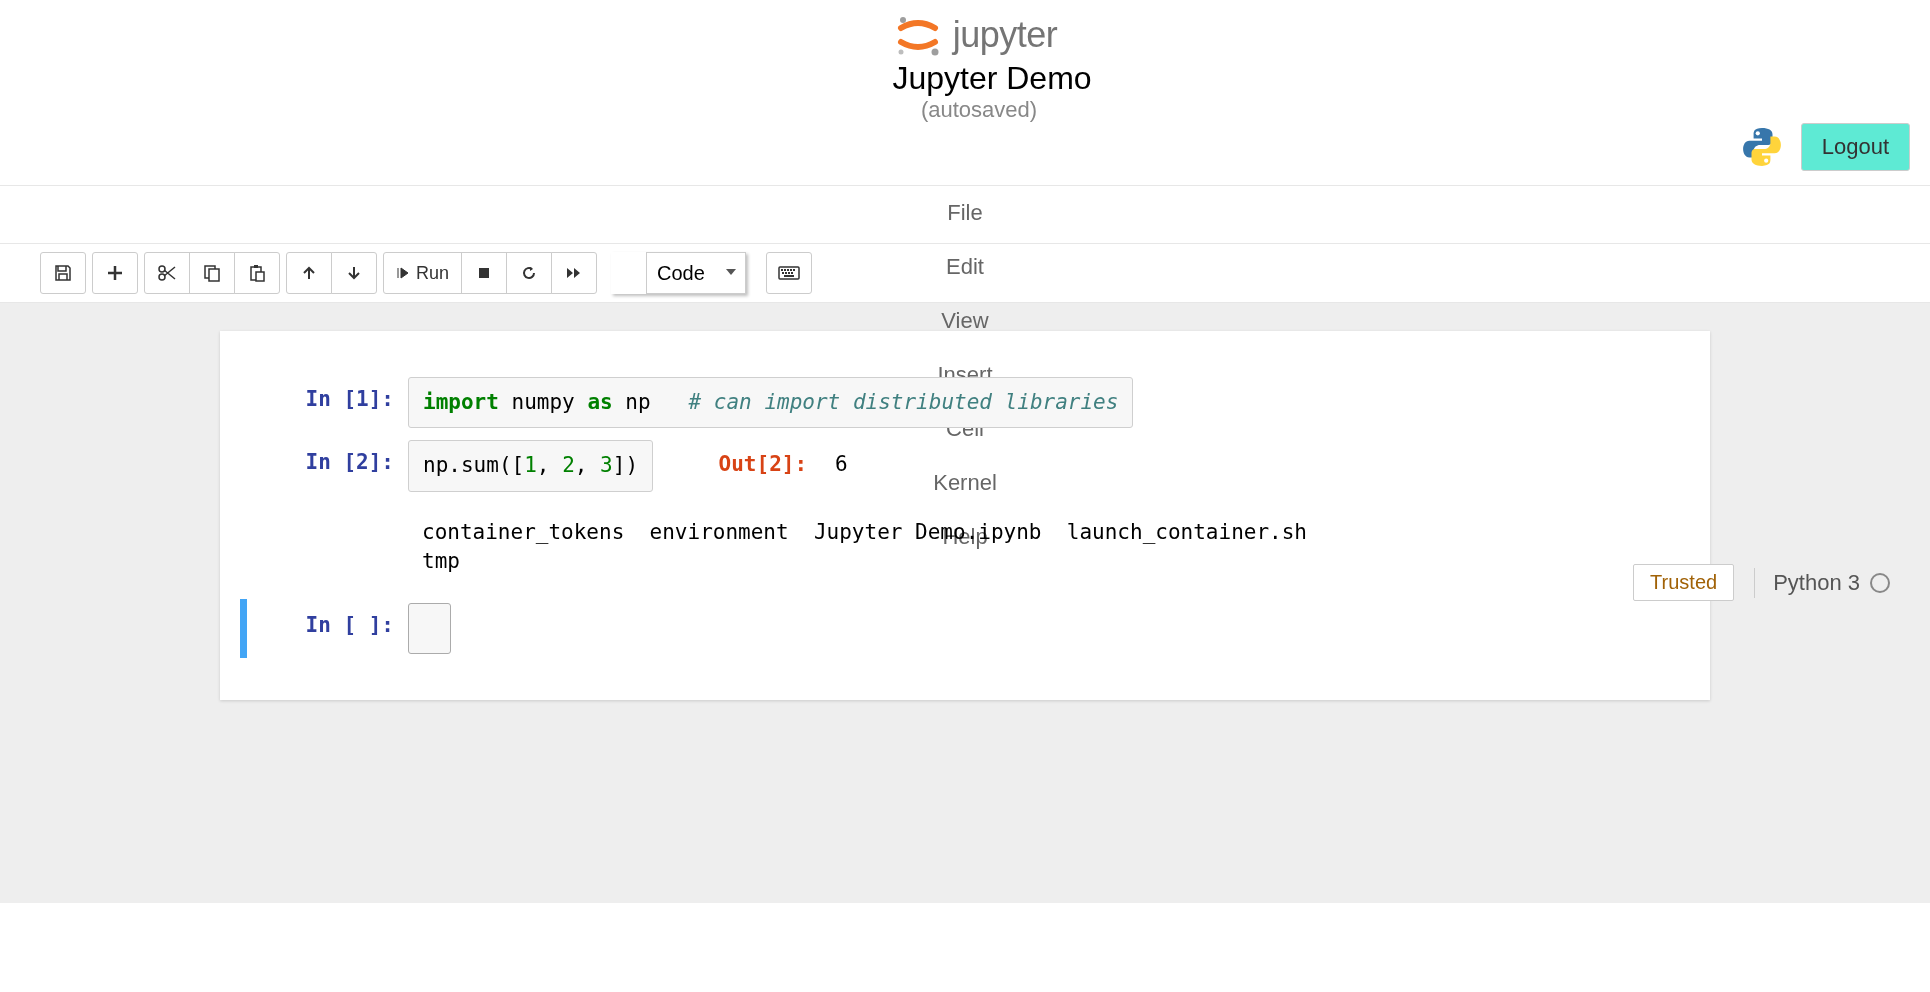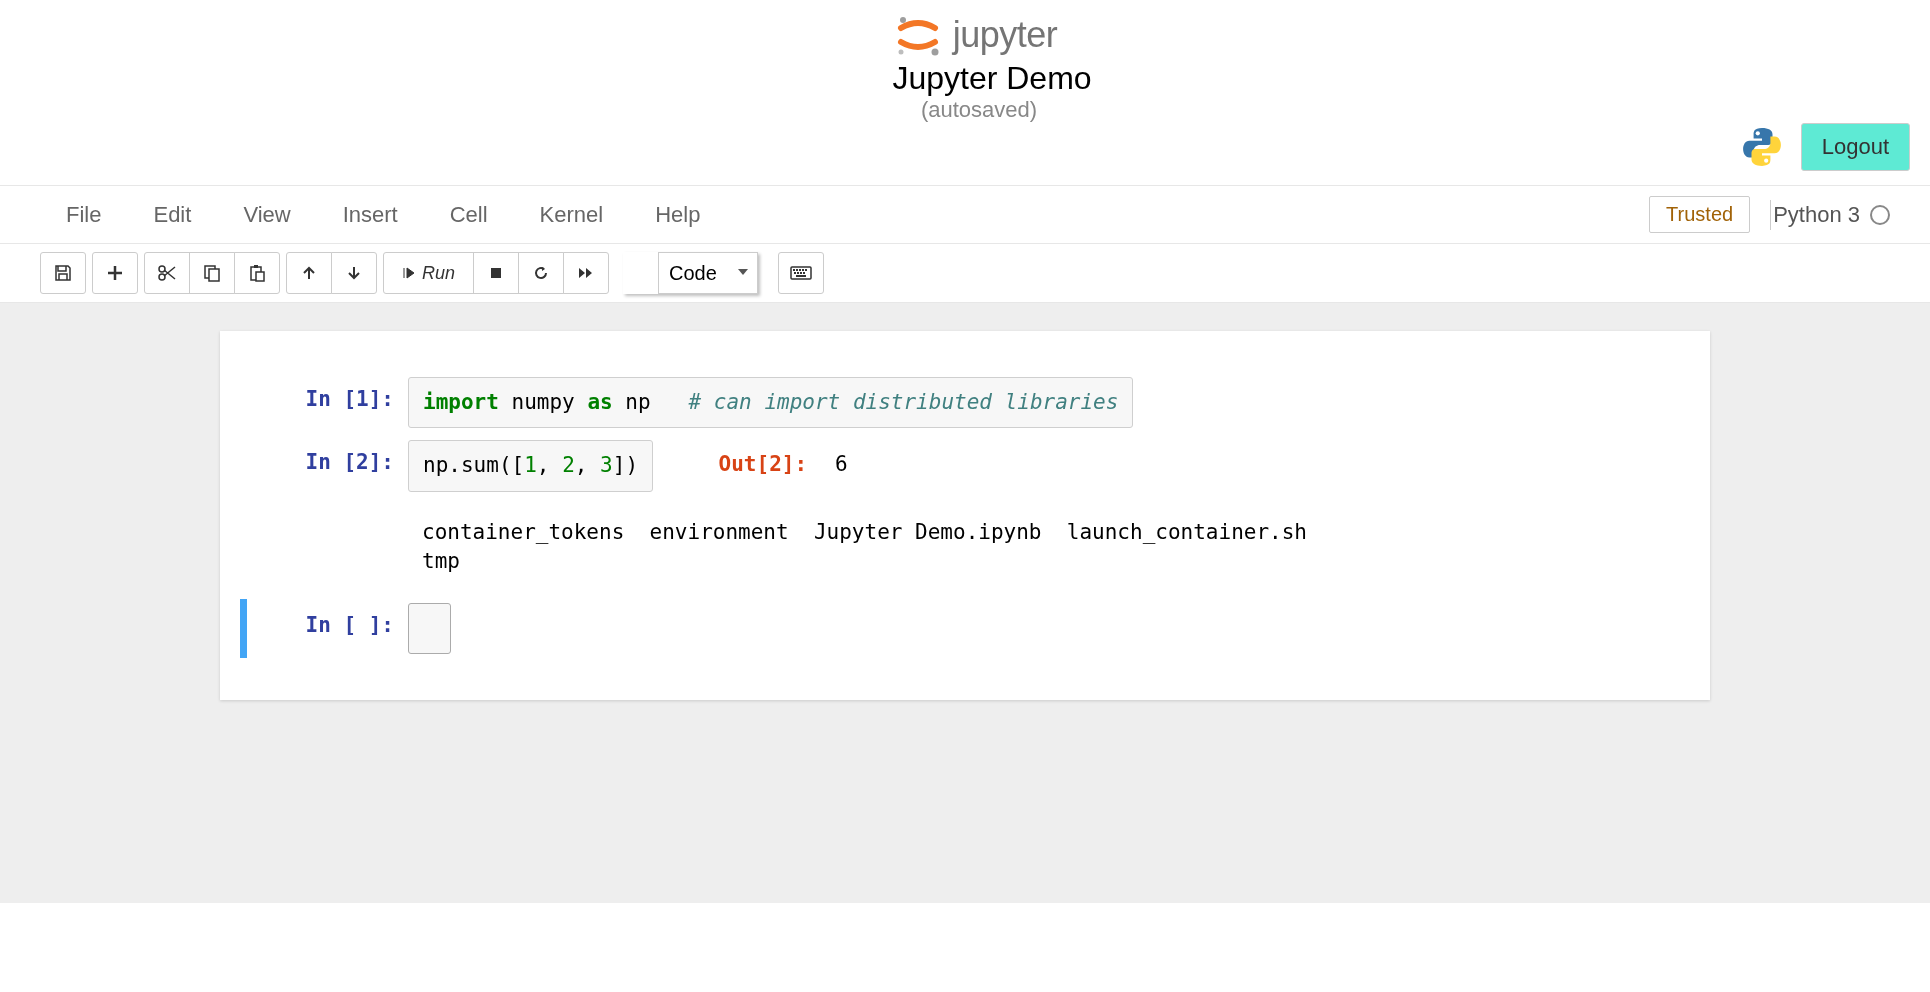--- a/index.html
+++ b/index.html
@@ -53,20 +53,21 @@
   border-radius: 3px;
   cursor: pointer;
 }
 .menubar {
   display: flex;
   align-items: center;
   padding: 0 40px;
   background: #fff;
   border-bottom: 1px solid #e7e7e7;
   height: 58px;
+  flex-direction: column;
 }
 .menu-item {
   padding: 14px 26px;
   font-size: 22px;
   color: #666;
   cursor: pointer;
 }
 .menubar-right {
   margin-left: auto;
   display: flex;
@@ -82,21 +83,21 @@
   border-radius: 2px;
   cursor: pointer;
 }
 .kernel-indicator {
   display: flex;
   align-items: center;
   gap: 10px;
   font-size: 22px;
   color: #555;
   border-left: 1px solid #ccc;
-  padding-left: 2px;
+  padding-left: 18px;
   height: 30px;
 }
 .kernel-circle {
   width: 20px;
   height: 20px;
   border: 2px solid #888;
   border-radius: 50%;
 }
 .toolbar {
   display: flex;
@@ -119,21 +120,21 @@
   justify-content: center;
   cursor: pointer;
   font-size: 18px;
   color: #333;
   padding: 0 10px;
 }
 .tb-group .tb-btn { border-radius: 0; margin-left: -1px; }
 .tb-group .tb-btn:first-child { border-top-left-radius: 3px; border-bottom-left-radius: 3px; margin-left: 0; }
 .tb-group .tb-btn:last-child { border-top-right-radius: 3px; border-bottom-right-radius: 3px; }
 .tb-btn.single { border-radius: 3px; }
-.run-btn { gap: 6px; padding: 0 18px; font-style: italic; }
+.run-btn { gap: 6px; padding: 0 12px; }
 .cell-type-select {
   border: 1px solid #ccc;
   height: 42px;
   font-size: 20px;
   padding: 0 40px 0 10px;
   background: #fff;
   cursor: pointer;
   appearance: none;
   position: relative;
 }

